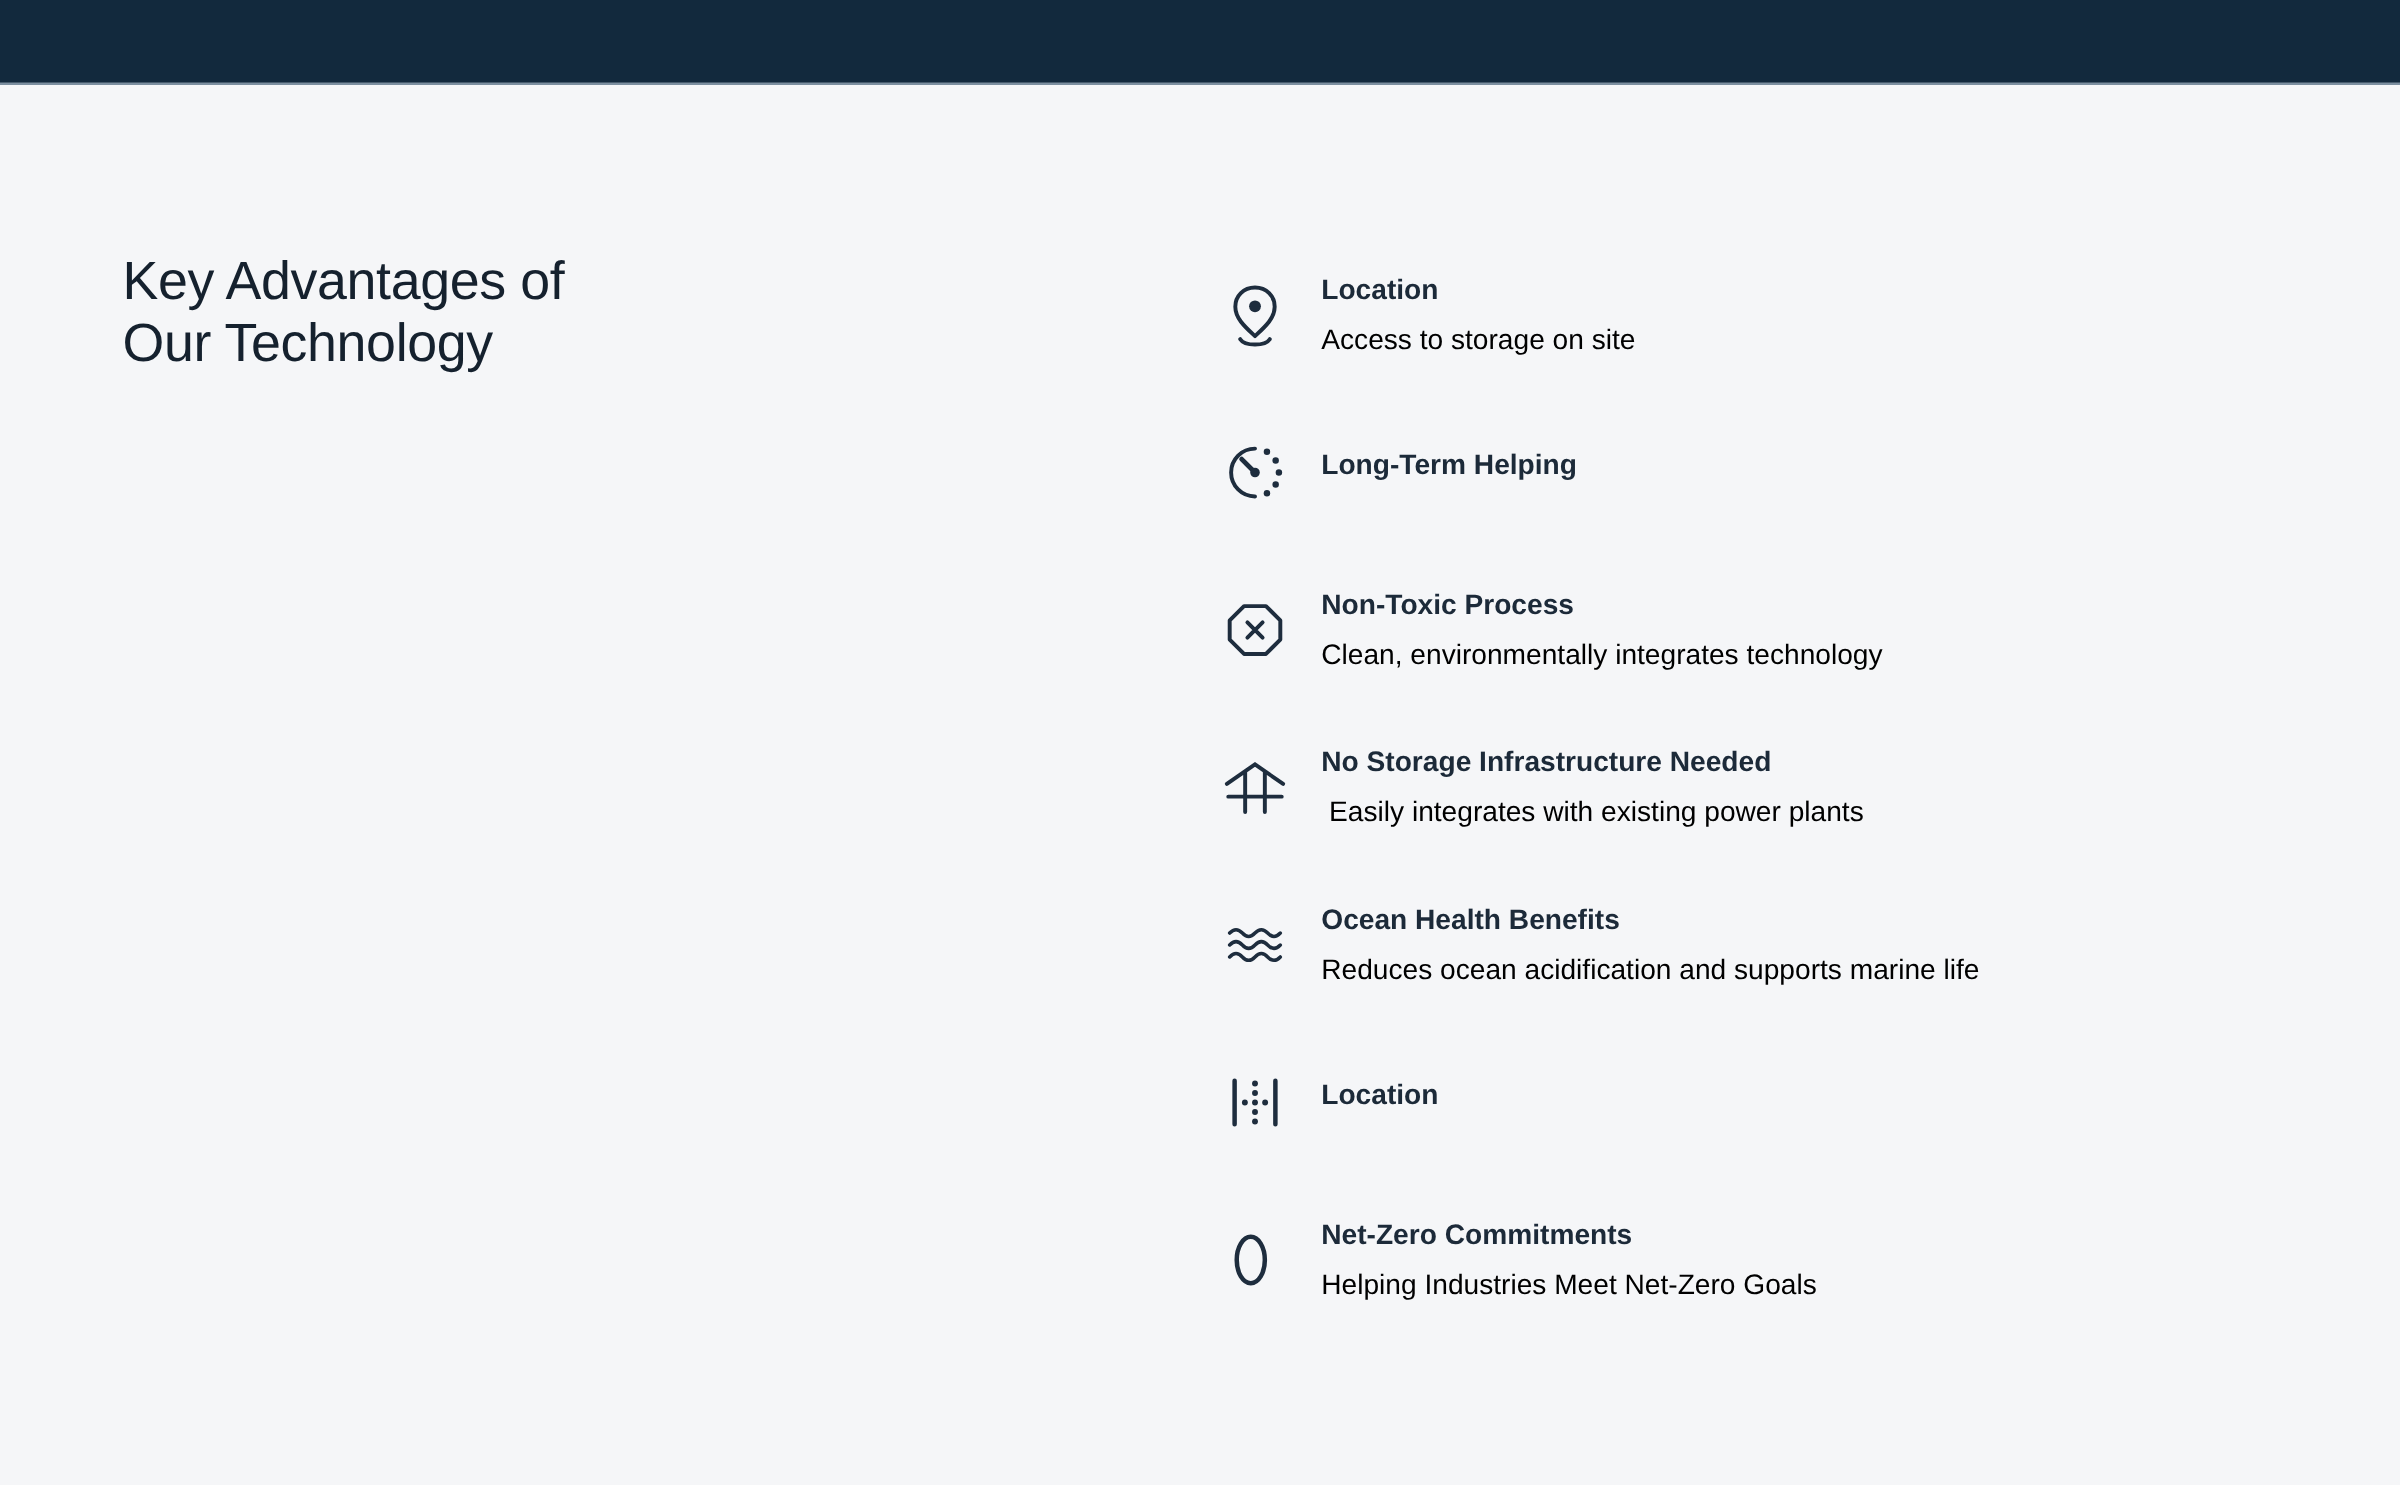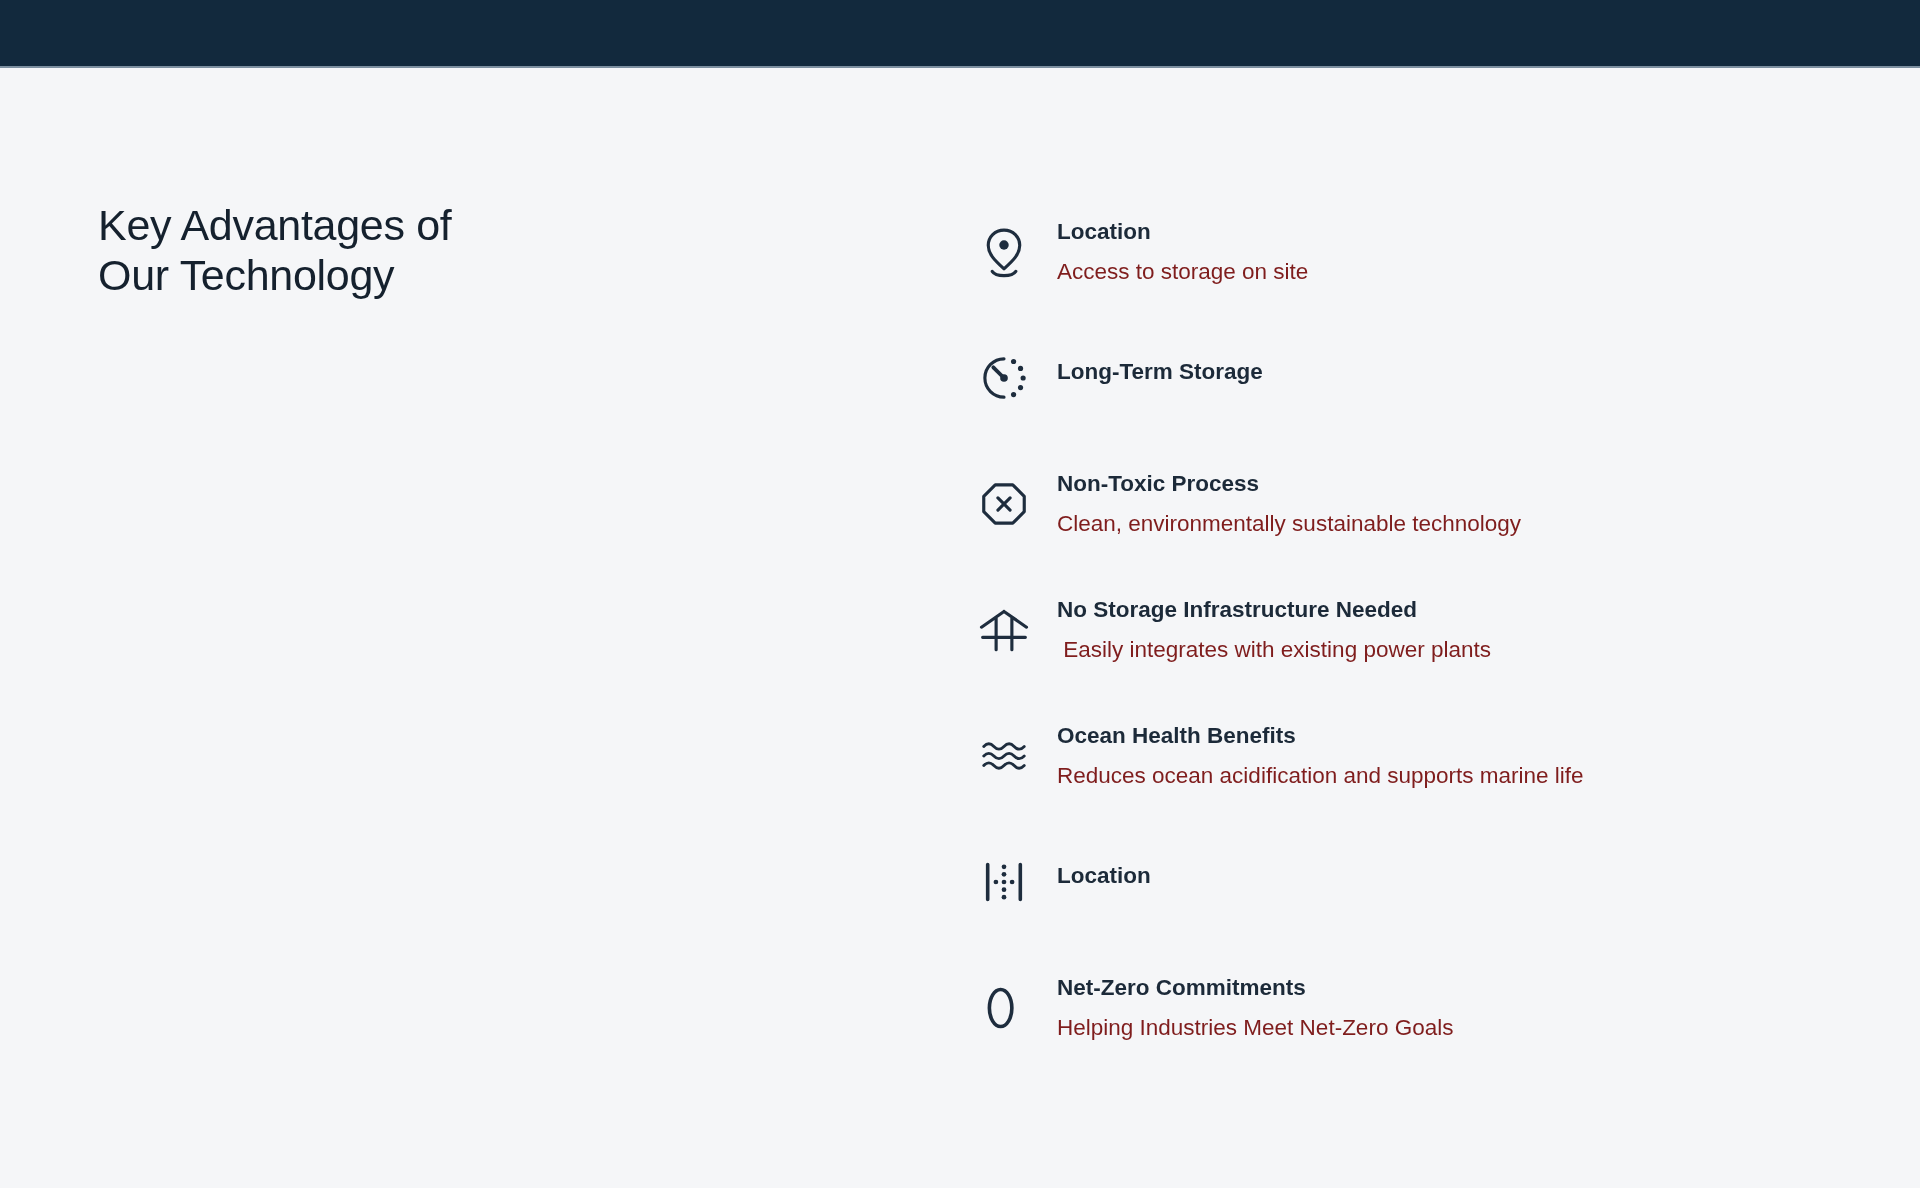--- a/index.html
+++ b/index.html
@@ -71,21 +71,21 @@
   .item-title {
     font-size: 22.5px;
     font-weight: 700;
     color: #1c2a39;
     line-height: 1.28;
     margin-bottom: 11px;
   }
   .item-desc {
     font-size: 22.5px;
     font-weight: 400;
-    color: #7f1d1d;
+    color: #000000;
     line-height: 1.28;
     white-space: pre-wrap;
   }
 </style>
 </head>
 <body>
 
 <div class="top-bar"></div>
 
 <div class="heading">
@@ -116,34 +116,34 @@
         <circle class="icon-fill" cx="32.5" cy="9.3" r="2.3"></circle>
         <circle class="icon-fill" cx="38.7" cy="15.5" r="2.3"></circle>
         <circle class="icon-fill" cx="41" cy="24" r="2.3"></circle>
         <circle class="icon-fill" cx="38.7" cy="32.5" r="2.3"></circle>
         <circle class="icon-fill" cx="32.5" cy="38.7" r="2.3"></circle>
         <circle class="icon-fill" cx="24" cy="24" r="3.4"></circle>
         <path class="icon-stroke" d="M24 24L14.5 14.5" style="stroke-width:3.4"></path>
       </svg>
     </div>
     <div>
-      <div class="item-title">Long-Term Storage</div>
+      <div class="item-title">Long-Term Helping</div>
     </div>
   </div>
 
   <div class="advantage-item">
     <div class="icon-box">
       <svg viewBox="0 0 48 48">
         <path class="icon-stroke" d="M16.2 7h15.6L42 17.2v13.6L31.8 41H16.2L6 30.8V17.2z"></path>
         <path class="icon-stroke" d="M18.6 18.6l10.8 10.8M29.4 18.6L18.6 29.4"></path>
       </svg>
     </div>
     <div>
       <div class="item-title">Non-Toxic Process</div>
-      <div class="item-desc">Clean, environmentally sustainable technology</div>
+      <div class="item-desc">Clean, environmentally integrates technology</div>
     </div>
   </div>
 
   <div class="advantage-item">
     <div class="icon-box">
       <svg viewBox="0 0 48 48">
         <path class="icon-stroke" d="M24 7.5L4 21.5M24 7.5l20 14M17 12.5v29M31 12.5v29M5 30.5h38"></path>
       </svg>
     </div>
     <div>

